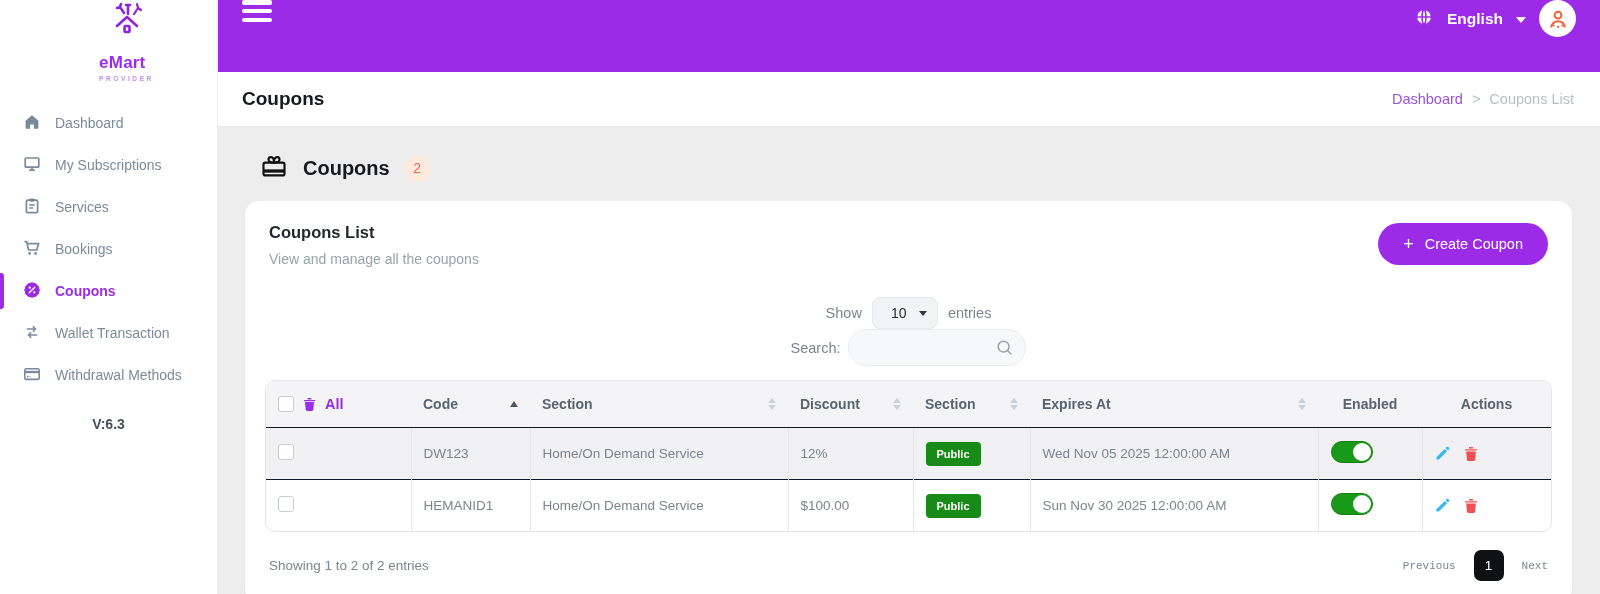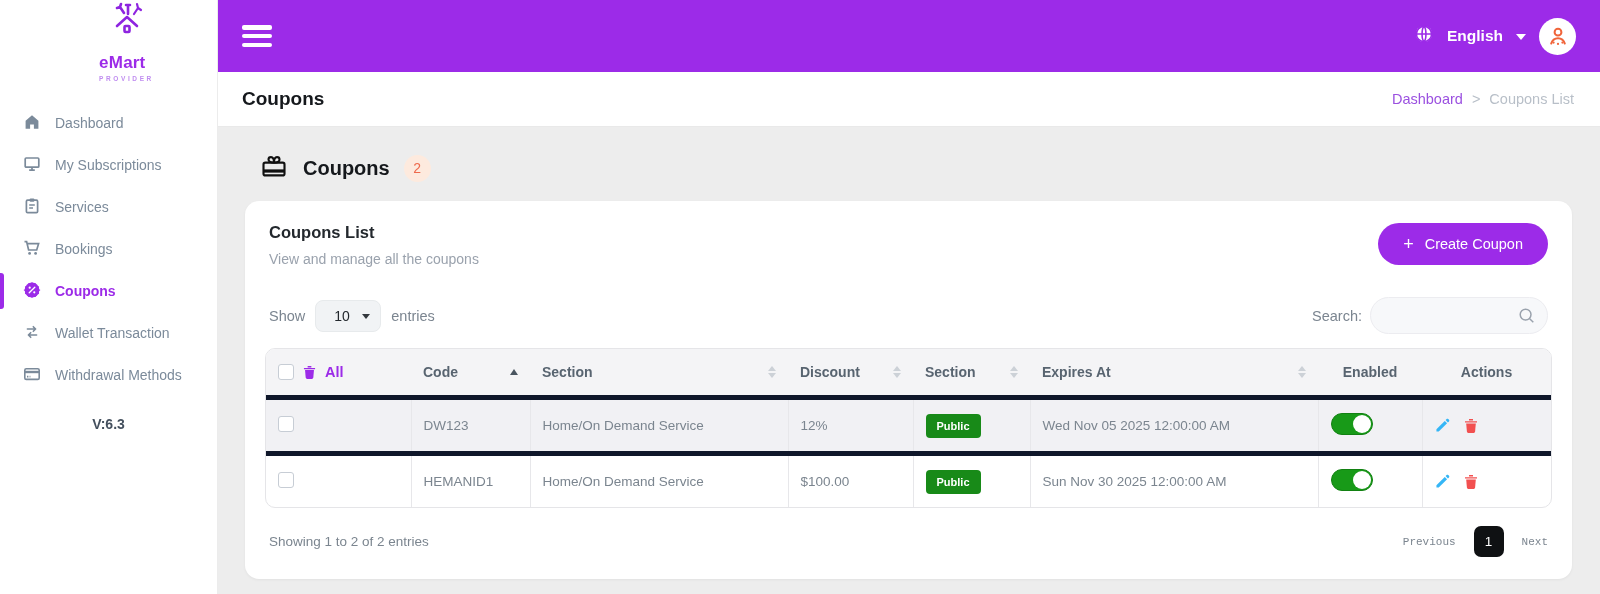--- a/index.html
+++ b/index.html
@@ -13,21 +13,21 @@
   .logo-text .brand-tag { color:#c08df0; font-size:6.5px; letter-spacing:2.6px; margin-top:2px; font-weight:bold; }
   .nav { margin-top:30px; display:flex; flex-direction:column; }
   .nav-item { position:relative; display:flex; align-items:center; gap:14px; padding:10.5px 8px 10.5px 23px; color:#7b8a9a; font-size:14px; cursor:pointer; }
   .nav-item svg { flex:0 0 auto; }
   .nav-item.active { color:#9c2be8; font-weight:bold; }
   .active-bar { position:absolute; left:0; top:3px; bottom:3px; width:4px; background:#9c2be8; border-radius:0 3px 3px 0; }
   .version { margin-top:8px; text-align:center; color:#44505e; font-weight:bold; font-size:14px; padding:12px 0; }
 
   
   .main { flex:1; display:flex; flex-direction:column; min-width:0; }
-  .topbar { height:72px; background:#9c2be8; display:flex; align-items:center; justify-content:space-between; padding:0 24px 0 24px; }
+  .topbar { height:72px; background:#9c2be8; display:flex; align-items:flex-start; justify-content:space-between; padding:0 24px 0 24px; }
   .hamburger { width:30px; height:22px; display:flex; flex-direction:column; justify-content:space-between; background:none; border:none; cursor:pointer; }
   .hamburger span { display:block; height:4.5px; background:#fff; border-radius:2px; }
   .topbar-right { display:flex; align-items:center; gap:13px; }
   .lang-label { color:#fff; font-size:15.5px; font-weight:600; }
   .chev-down { width:0; height:0; border-left:5px solid transparent; border-right:5px solid transparent; border-top:6px solid #fff; margin-top:2px; }
   .avatar { width:37px; height:37px; border-radius:50%; background:#fff; display:flex; align-items:center; justify-content:center; cursor:pointer; }
 
   .pagebar { height:55px; background:#fff; border-bottom:1px solid #e9e9e9; display:flex; align-items:center; justify-content:space-between; padding:0 26px 0 24px; }
   .page-title { font-size:19px; font-weight:bold; color:#15181c; }
   .breadcrumb { display:flex; align-items:center; gap:9px; font-size:14.5px; }
@@ -40,38 +40,38 @@
   .count-badge { width:27px; height:27px; border-radius:50%; background:#fdeade; color:#ee6a4d; font-size:14px; display:flex; align-items:center; justify-content:center; }
 
   
   .card { background:#fff; border-radius:14px; padding:22px 20px 16px; box-shadow:0 1px 3px rgba(0,0,0,.05); }
   .card-head { display:flex; justify-content:space-between; align-items:flex-start; padding:0 4px; }
   .card-title { font-size:16.5px; font-weight:600; color:#23282d; }
   .card-subtitle { font-size:14px; color:#9aa2ad; margin-top:9px; }
   .create-btn { background:#9c2be8; color:#fff; border:none; border-radius:24px; padding:0 25px; height:42px; font-size:14.5px; font-family:inherit; display:flex; align-items:center; gap:11px; cursor:pointer; }
   .create-plus { font-size:18px; font-weight:400; }
 
-  .controls { display:flex; justify-content:space-between; align-items:center; margin:30px 4px 14px; color:#7b8590; font-size:14.5px; }
+  .controls { display:flex; justify-content:space-between; align-items:center; margin:30px 4px 14px; color:#7b8590; font-size:14.5px;flex-direction:column; }
   .show-group { display:flex; align-items:center; gap:10px; }
   .select-wrap { position:relative; }
   .page-size { appearance:none; -webkit-appearance:none; background:#f1f3f5; border:1px solid #e7eaec; border-radius:8px; padding:7px 30px 7px 18px; font-size:14px; color:#23282d; font-family:inherit; cursor:pointer; }
   .select-chev { position:absolute; right:11px; top:50%; transform:translateY(-40%); width:0; height:0; border-left:4.5px solid transparent; border-right:4.5px solid transparent; border-top:5.5px solid #33383d; pointer-events:none; }
   .search-group { display:flex; align-items:center; gap:8px; }
   .search-wrap { position:relative; }
   .search-input { width:178px; height:37px; background:#f7f8fa; border:1px solid #ececf0; border-radius:19px; padding:0 38px 0 16px; font-size:14px; color:#40474e; outline:none; }
   .search-wrap svg { position:absolute; right:12px; top:50%; transform:translateY(-50%); }
 
   
   .table-wrap { border:1px solid #e5e5e8; border-radius:10px; overflow:hidden; }
   table { width:100%; border-collapse:collapse; font-size:13.5px; table-layout:fixed; }
   col.c-sel{width:145px;} col.c-code{width:119px;} col.c-section{width:258px;} col.c-discount{width:125px;}
   col.c-privacy{width:117px;} col.c-expires{width:288px;} col.c-enabled{width:104px;} col.c-actions{width:auto;}
   thead th { background:#f4f4f6; color:#586470; font-weight:600; text-align:center; padding:15px 12px; font-size:14px; }
   .th-flex { display:flex; align-items:center; justify-content:space-between; gap:6px; }
-  tbody td { padding:13px 12px; color:#7b858f; border-top:5px solid #0f172a; border-left:1px solid #e7e7ea; }
+  tbody td { padding:13px 12px; color:#7b858f; border-top:1px solid #0f172a; border-left:1px solid #e7e7ea; }
   tbody td:first-child { border-left:none; }
   tr.striped td { background:#f1f1f4; }
   .sel-head { display:flex; align-items:center; gap:9px; }
   .sel-all-label { color:#9c2be8; font-size:14.5px; }
   .checkbox { width:16px; height:16px; border:1.5px solid #c7cdd5; border-radius:3px; background:#fff; display:inline-block; cursor:pointer; }
   .sort-asc { width:0; height:0; border-left:4.5px solid transparent; border-right:4.5px solid transparent; border-bottom:6px solid #4a5560; display:inline-block; }
   .sort-both { display:inline-flex; flex-direction:column; gap:2px; }
   .sort-both i { width:0; height:0; border-left:4px solid transparent; border-right:4px solid transparent; display:block; }
   .sort-both .up { border-bottom:5px solid #ccd1d7; }
   .sort-both .dn { border-top:5px solid #ccd1d7; }

